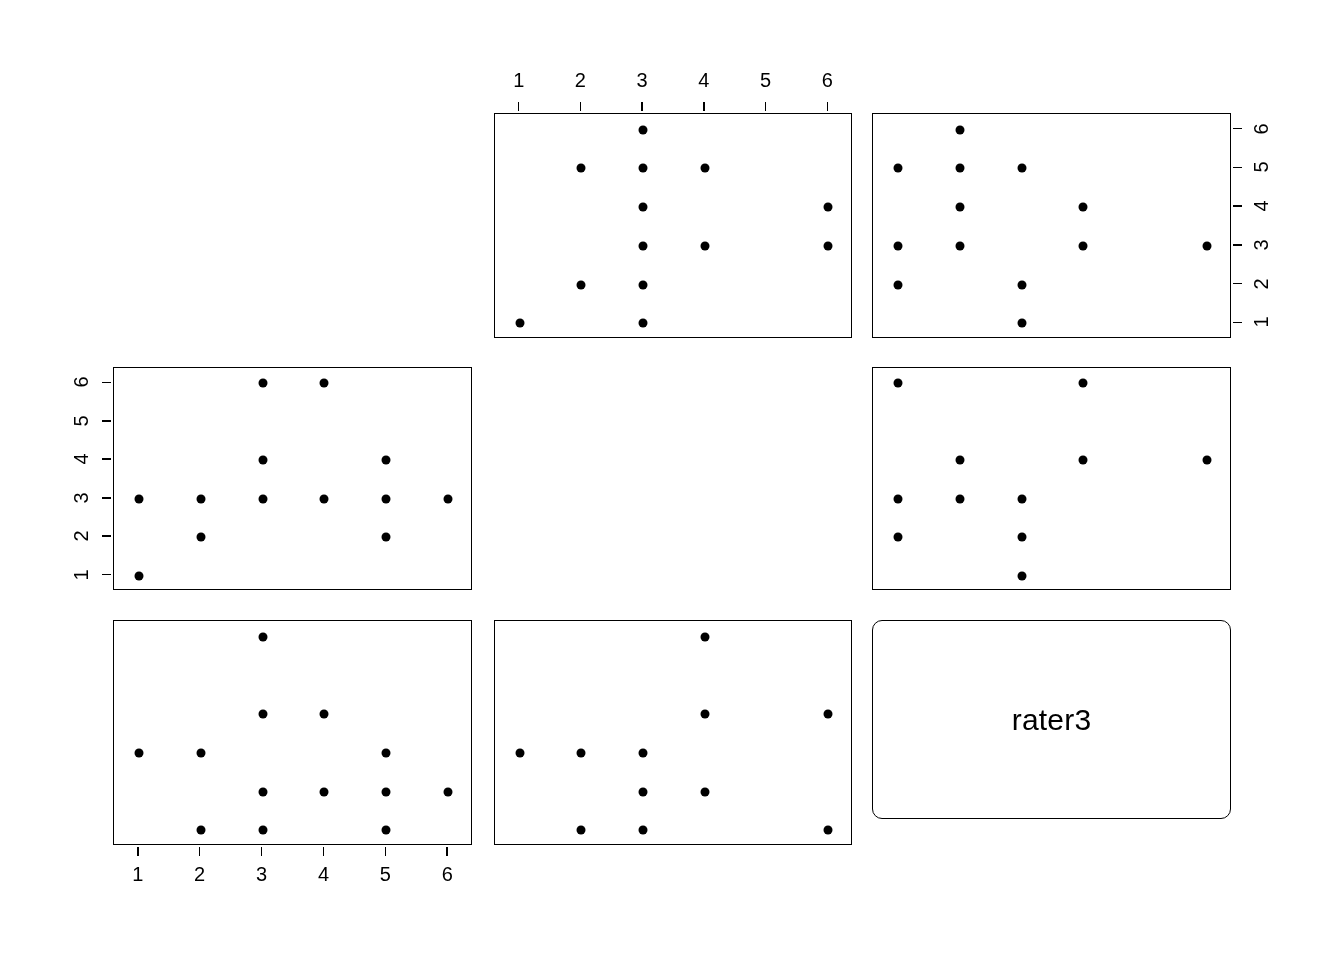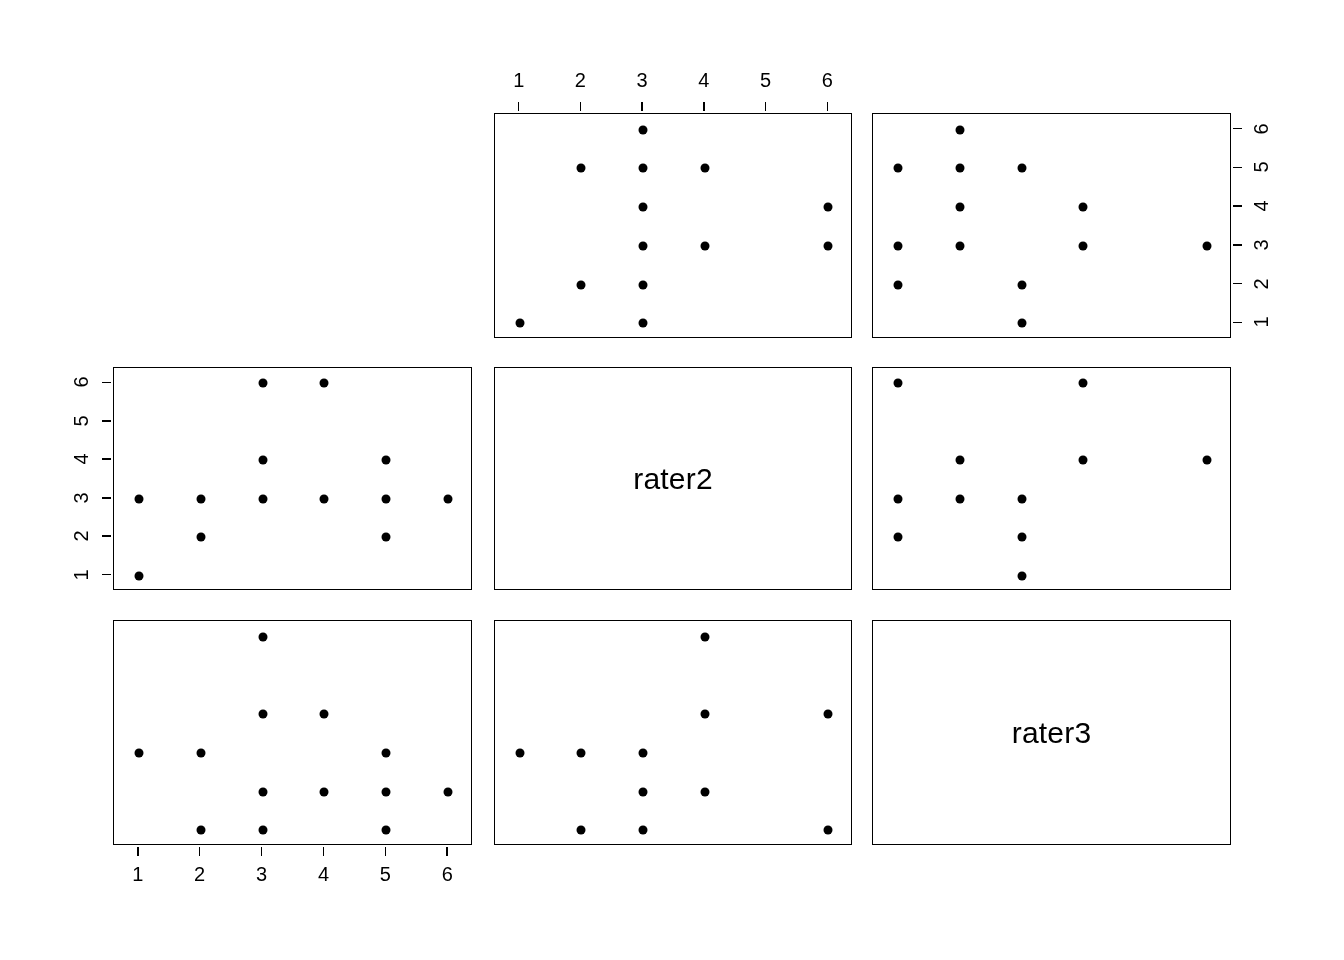--- a/index.html
+++ b/index.html
@@ -96,23 +96,20 @@
     <div class="tick v" style="top: 535.372px; left: 102px;"></div>
     <div class="tlab rot" style="top: 536.172px; left: 81px;">2</div>
     <div class="tick v" style="top: 496.924px; left: 102px;"></div>
     <div class="tlab rot" style="top: 497.724px; left: 81px;">3</div>
     <div class="tick v" style="top: 458.476px; left: 102px;"></div>
     <div class="tlab rot" style="top: 459.276px; left: 81px;">4</div>
     <div class="tick v" style="top: 420.028px; left: 102px;"></div>
     <div class="tlab rot" style="top: 420.828px; left: 81px;">5</div>
     <div class="tick v" style="top: 381.579px; left: 102px;"></div>
     <div class="tlab rot" style="top: 382.379px; left: 81px;">6</div>
-    <div class="panel" style="left: 494px; top: 367px; width: 358px; height: 223px;">
-      <div class="diag-label">rater2</div>
-    </div>
     <div class="panel" style="left: 872px; top: 367px; width: 359px; height: 223px;">
       <div class="pt" title="rater3=1, rater2=2" style="left: 24.7586px; top: 169.172px;"></div>
       <div class="pt" title="rater3=1, rater2=3" style="left: 24.7586px; top: 130.724px;"></div>
       <div class="pt" title="rater3=1, rater2=6" style="left: 24.7586px; top: 15.3793px;"></div>
       <div class="pt" title="rater3=2, rater2=3" style="left: 86.6552px; top: 130.724px;"></div>
       <div class="pt" title="rater3=2, rater2=4" style="left: 86.6552px; top: 92.2759px;"></div>
       <div class="pt" title="rater3=3, rater2=1" style="left: 148.552px; top: 207.621px;"></div>
       <div class="pt" title="rater3=3, rater2=2" style="left: 148.552px; top: 169.172px;"></div>
       <div class="pt" title="rater3=3, rater2=3" style="left: 148.552px; top: 130.724px;"></div>
       <div class="pt" title="rater3=4, rater2=4" style="left: 210.448px; top: 92.2759px;"></div>
@@ -152,16 +149,16 @@
       <div class="pt" title="rater2=2, rater3=3" style="left: 86.4138px; top: 131.897px;"></div>
       <div class="pt" title="rater2=3, rater3=1" style="left: 148.138px; top: 209.483px;"></div>
       <div class="pt" title="rater2=3, rater3=2" style="left: 148.138px; top: 170.69px;"></div>
       <div class="pt" title="rater2=3, rater3=3" style="left: 148.138px; top: 131.897px;"></div>
       <div class="pt" title="rater2=4, rater3=2" style="left: 209.862px; top: 170.69px;"></div>
       <div class="pt" title="rater2=4, rater3=4" style="left: 209.862px; top: 93.1034px;"></div>
       <div class="pt" title="rater2=4, rater3=6" style="left: 209.862px; top: 15.5172px;"></div>
       <div class="pt" title="rater2=6, rater3=1" style="left: 333.31px; top: 209.483px;"></div>
       <div class="pt" title="rater2=6, rater3=4" style="left: 333.31px; top: 93.1034px;"></div>
     </div>
-    <div class="panel" style="left: 872px; top: 620px; width: 359px; height: 225px;">
+    <div class="panel" style="left: 872px; top: 620px; width: 359px; height: 199px; border-radius: 10px;">
       <div class="diag-label">rater3</div>
     </div>
   </div>
 
 </body></html>

